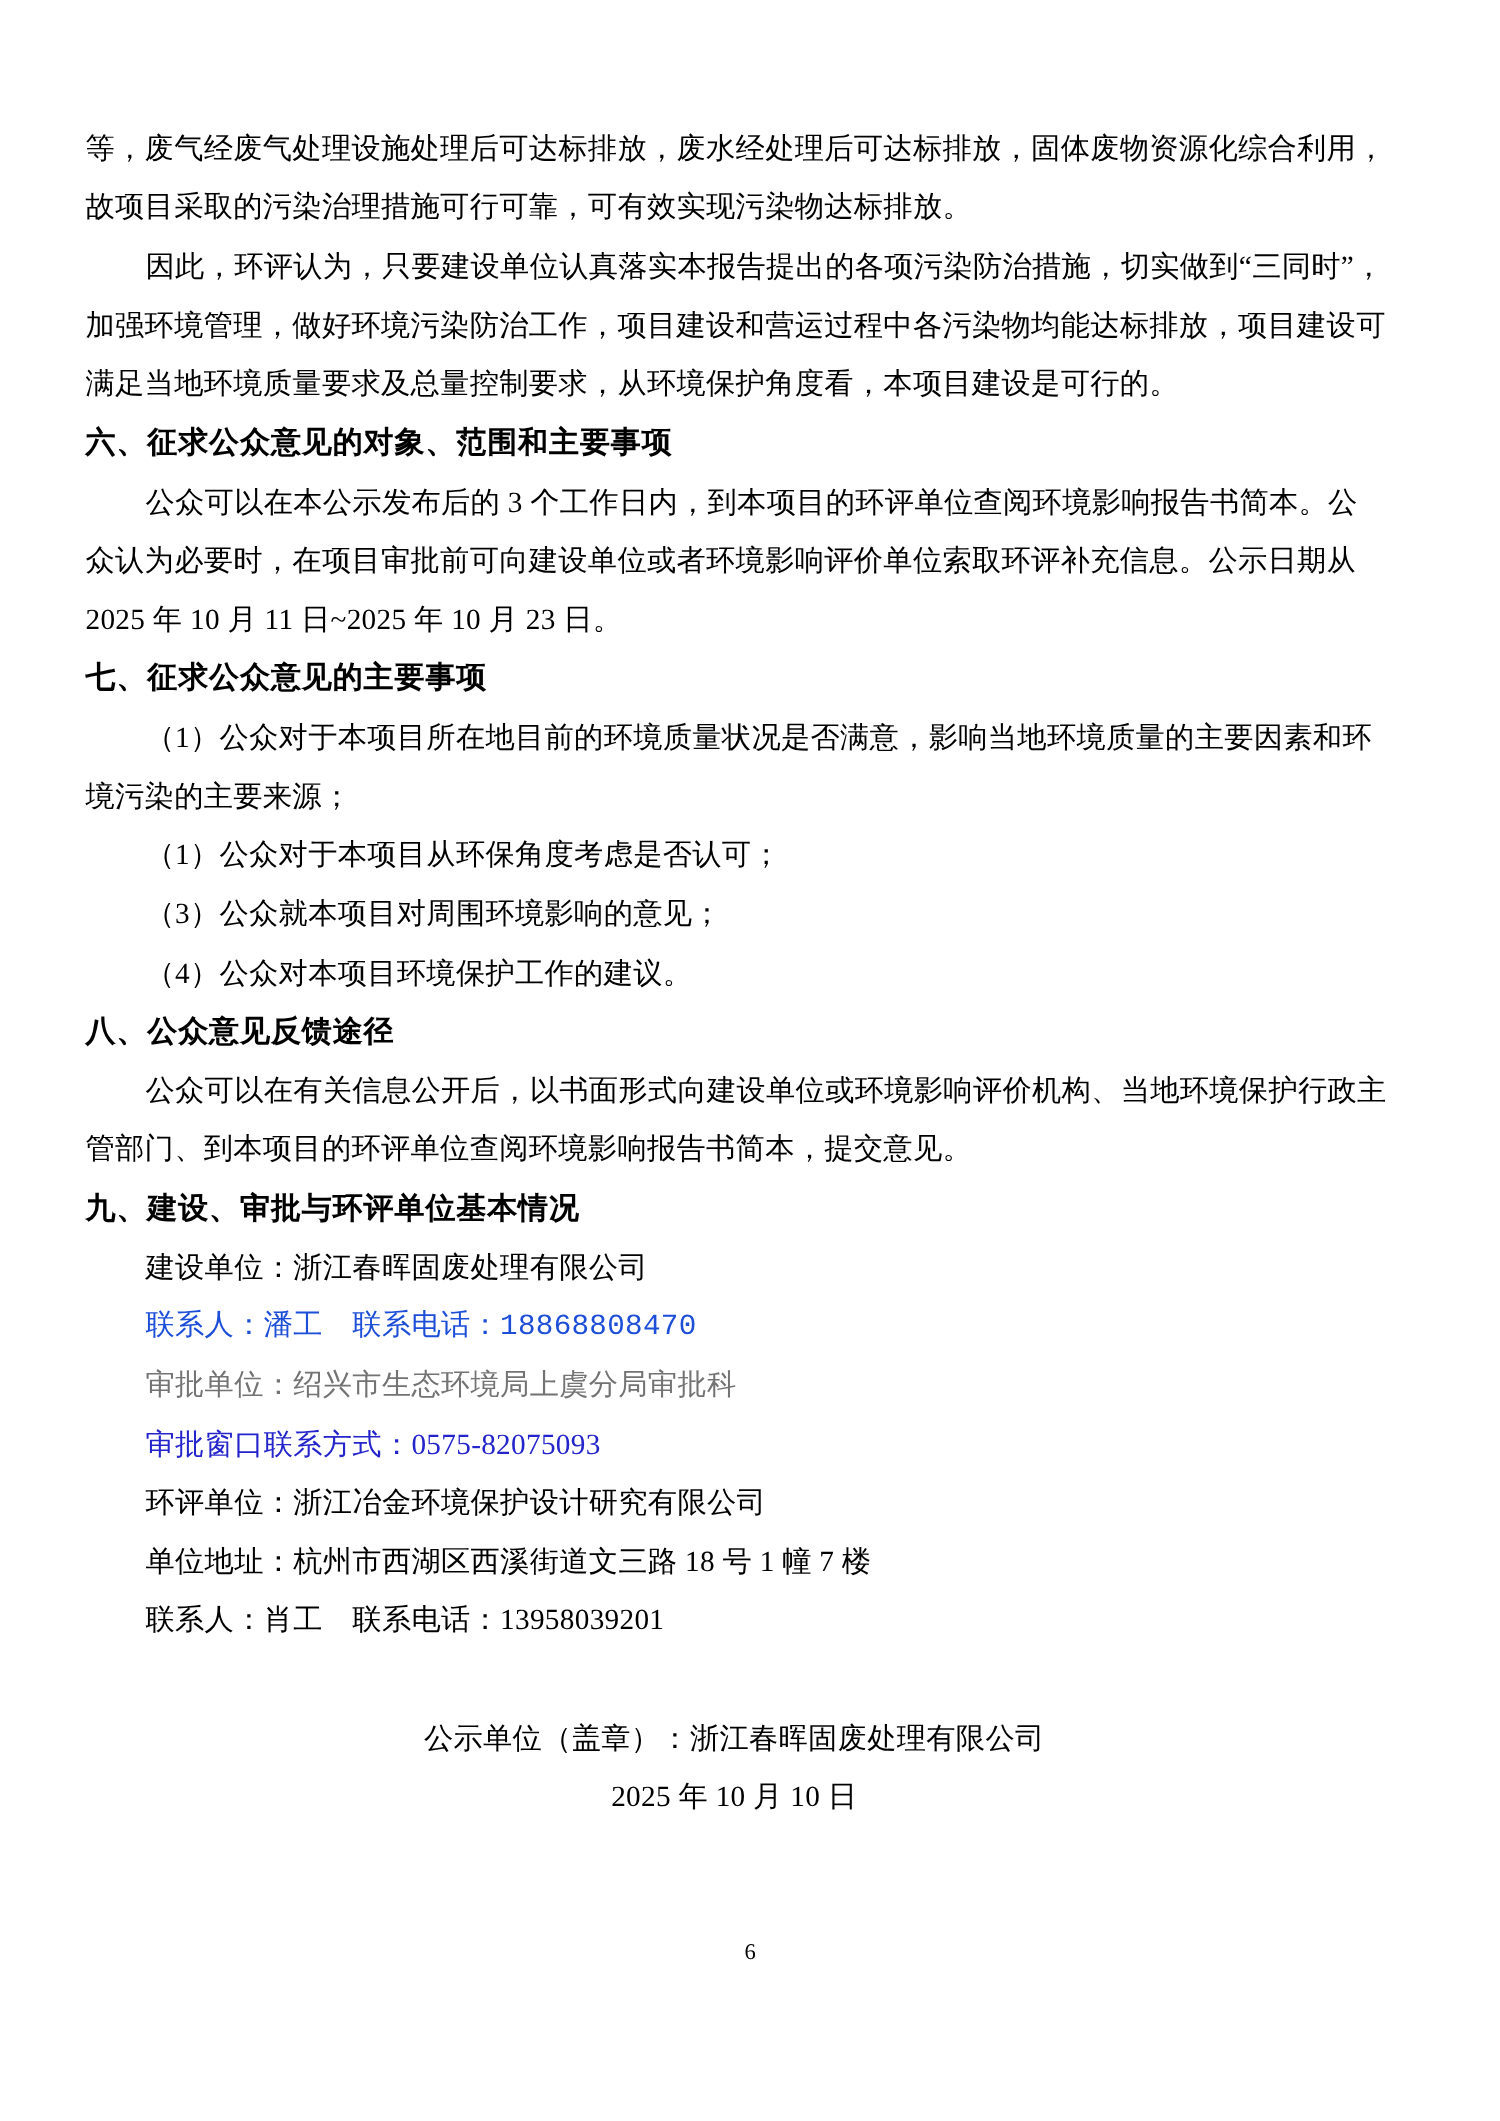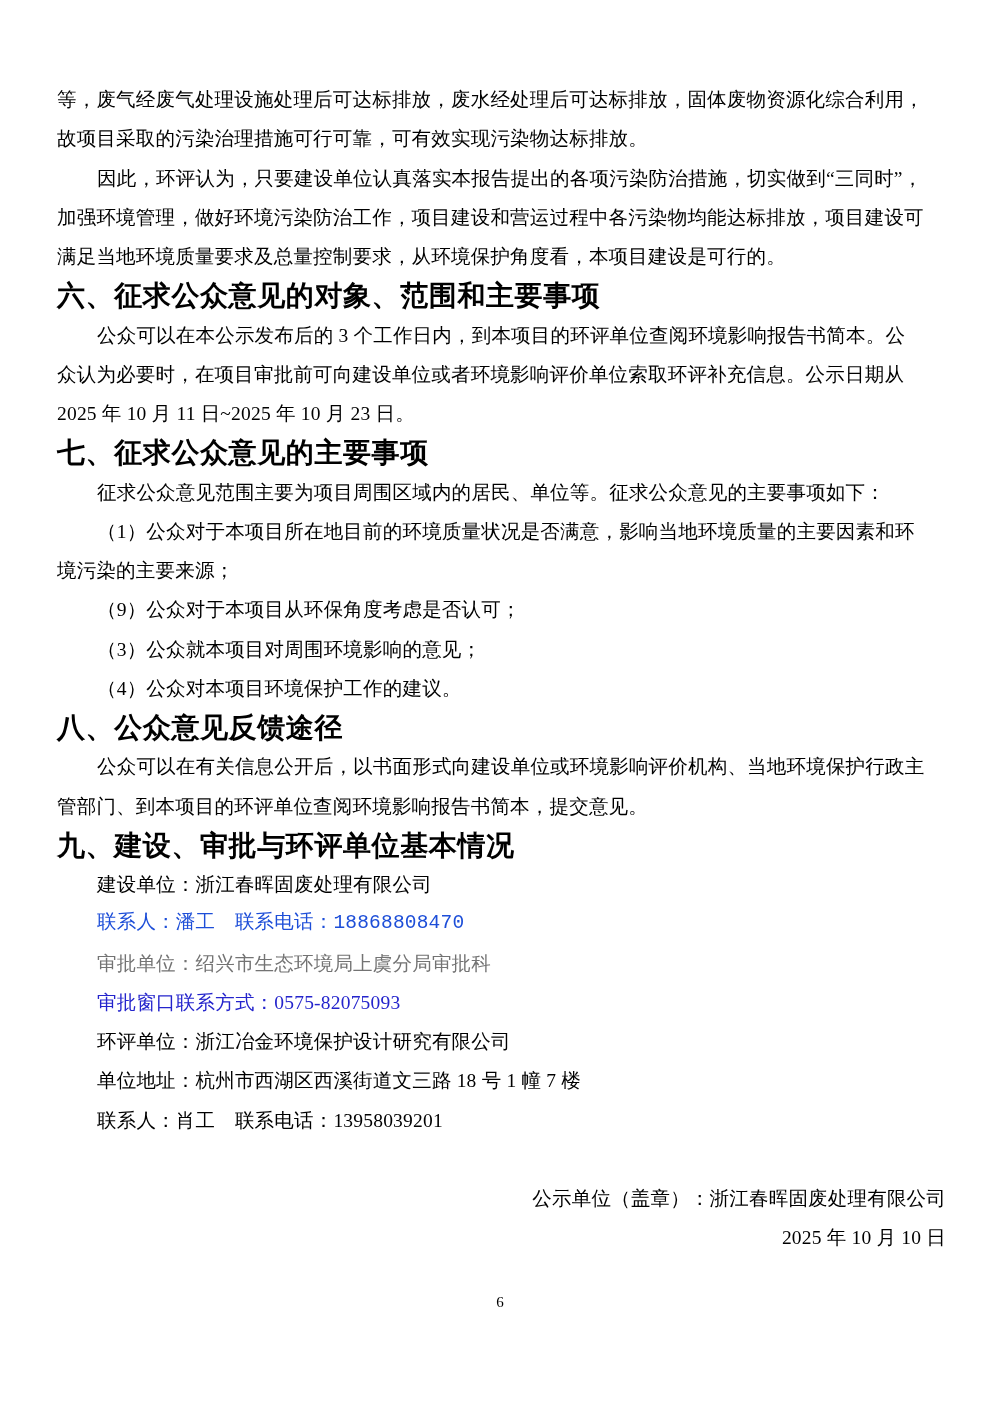--- a/index.html
+++ b/index.html
@@ -6,43 +6,43 @@
     margin: 0;
     padding: 0;
     background: #ffffff;
   }
   .page {
     position: relative;
     width: 1000px;
     height: 1352px;
     background: #ffffff;
     box-sizing: border-box;
-    padding: 80px 54px 0 57px;
+    padding: 80px 78px 0 57px;
     color: #000000;
     font-family: "Liberation Serif", "DejaVu Serif", serif;
     overflow: hidden;
   }
   .line {
     height: 39.25px;
     line-height: 39.25px;
     font-size: 19.5px;
     letter-spacing: 0.2px;
     white-space: nowrap;
   }
   .indent {
     padding-left: 40px;
   }
   .heading {
     font-family: "Liberation Sans", "DejaVu Sans", sans-serif;
     font-weight: 700;
-    font-size: 28px;
+    font-size: 20px;
     letter-spacing: 0.6px;
   }
   .right {
-    text-align: right;
+    text-align: center;
   }
   .spacer {
     
   }
   .footer {
     position: absolute;
     top: 1292px;
     left: 0;
     width: 100%;
     text-align: center;
@@ -59,24 +59,23 @@
       <div class="line body">等，废气经废气处理设施处理后可达标排放，废水经处理后可达标排放，固体废物资源化综合利用，</div>
       <div class="line body">故项目采取的污染治理措施可行可靠，可有效实现污染物达标排放。</div>
       <div class="line body indent">因此，环评认为，只要建设单位认真落实本报告提出的各项污染防治措施，切实做到“三同时”，</div>
       <div class="line body">加强环境管理，做好环境污染防治工作，项目建设和营运过程中各污染物均能达标排放，项目建设可</div>
       <div class="line body">满足当地环境质量要求及总量控制要求，从环境保护角度看，本项目建设是可行的。</div>
       <div class="line heading">六、征求公众意见的对象、范围和主要事项</div>
       <div class="line body indent">公众可以在本公示发布后的 3 个工作日内，到本项目的环评单位查阅环境影响报告书简本。公</div>
       <div class="line body">众认为必要时，在项目审批前可向建设单位或者环境影响评价单位索取环评补充信息。公示日期从</div>
       <div class="line body">2025 年 10 月 11 日~2025 年 10 月 23 日。</div>
       <div class="line heading">七、征求公众意见的主要事项</div>
-      <div class="line body indent">征求公众意见范围主要为项目周围区域内的居民、单位等。征求公众意见的主要事项如下：</div>
       <div class="line body indent">（1）公众对于本项目所在地目前的环境质量状况是否满意，影响当地环境质量的主要因素和环</div>
       <div class="line body">境污染的主要来源；</div>
-      <div class="line body indent">（9）公众对于本项目从环保角度考虑是否认可；</div>
+      <div class="line body indent">（1）公众对于本项目从环保角度考虑是否认可；</div>
       <div class="line body indent">（3）公众就本项目对周围环境影响的意见；</div>
       <div class="line body indent">（4）公众对本项目环境保护工作的建议。</div>
       <div class="line heading">八、公众意见反馈途径</div>
       <div class="line body indent">公众可以在有关信息公开后，以书面形式向建设单位或环境影响评价机构、当地环境保护行政主</div>
       <div class="line body">管部门、到本项目的环评单位查阅环境影响报告书简本，提交意见。</div>
       <div class="line heading">九、建设、审批与环评单位基本情况</div>
       <div class="line body indent">建设单位：浙江春晖固废处理有限公司</div>
       <div class="line blue indent" style="color: #1d4ed8; font-family: Liberation Mono, monospace;">联系人：潘工　联系电话：18868808470</div>
       <div class="line blue indent" style="color: #737373;">审批单位：绍兴市生态环境局上虞分局审批科</div>
       <div class="line blue indent" style="color: rgb(36, 36, 204);">审批窗口联系方式：0575-82075093</div>

